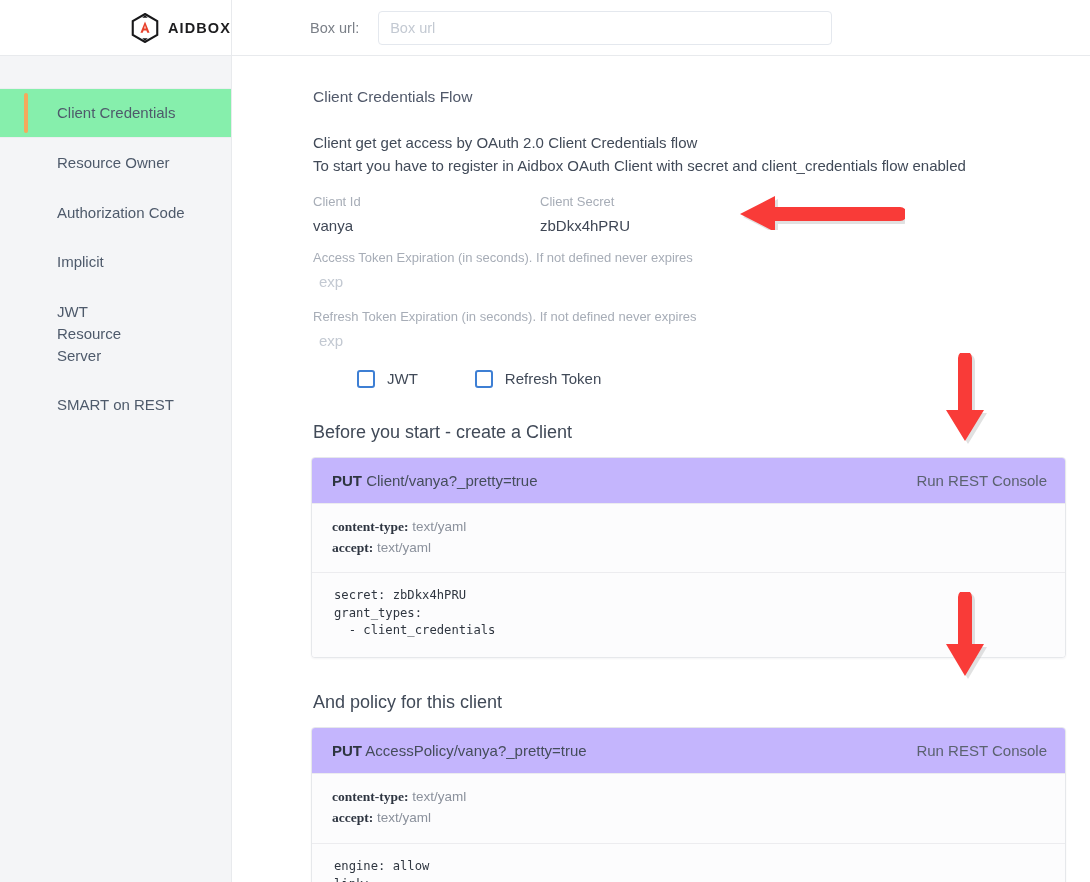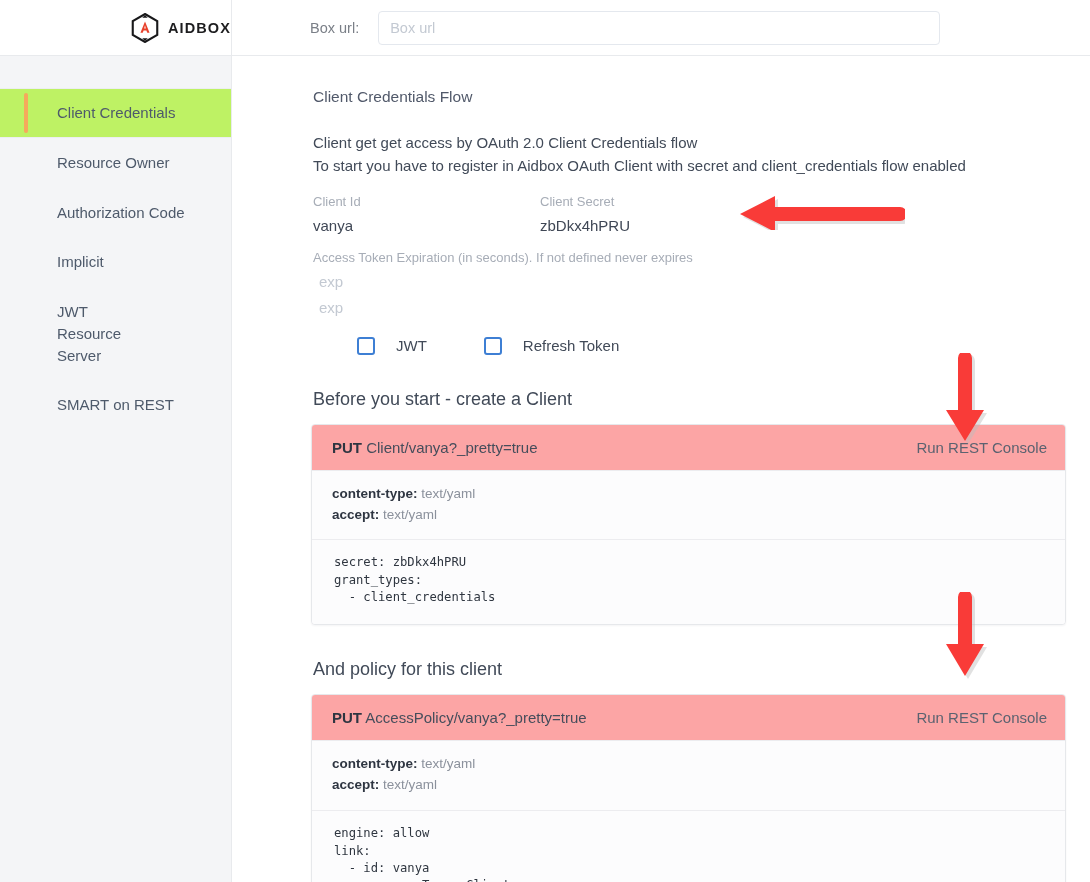--- a/index.html
+++ b/index.html
@@ -33,21 +33,21 @@
   .brand-name {
     font-size: 14.5px; font-weight: bold; letter-spacing: 1.1px;
     color: #1d1d1f;
   }
   .url-row {
     display: flex; align-items: center; gap: 19px;
     margin-left: 78px;
   }
   .url-label { font-size: 14.5px; color: #7a7f87; }
   .url-input {
-    width: 562px; height: 34px;
+    width: 454px; height: 34px;
     border: 1px solid #e4e8ee; border-radius: 4px;
     background: #ffffff;
     padding: 0 11px;
     font-size: 14.5px; font-family: "Liberation Sans", sans-serif;
     color: #3c4450;
     outline: none;
   }
   .url-input::placeholder { color: #c3c9d2; }
 
   
@@ -62,21 +62,21 @@
     position: relative;
     padding: 13px 0 13px 57px;
     font-size: 15px;
     color: #4e5a6b;
     line-height: 1.45;
     cursor: pointer;
     border-top: 1px solid transparent;
     border-bottom: 1px solid transparent;
   }
   .nav-item.active {
-    background: #bef264;
+    background: #86efac;
     border-top: 1px solid #eceef1;
     border-bottom: 1px solid #eceef1;
   }
   .nav-item.active::before {
     content: "";
     position: absolute; left: 24px; top: 4px;
     width: 4px; height: calc(100% - 8px);
     background: #f5a95c;
     border-radius: 2px;
   }
@@ -113,21 +113,21 @@
     display: block;
     width: 240px; height: 26px;
     border: none; outline: none; background: transparent;
     font-size: 15px; font-family: "Liberation Sans", sans-serif;
     color: #3f4755;
     padding: 0 0 0 8px;
   }
   .exp-input::placeholder { color: #c3c9d2; }
 
   .checks { display: flex; align-items: center; gap: 13px; margin: 16px 0 0 2px; }
-  .check-group { display: flex; align-items: center; gap: 21px; cursor: pointer; padding-left: 44px; }
+  .check-group { display: flex; align-items: center; gap: 12px; cursor: pointer; padding-left: 44px; }
   .cbox {
     width: 18px; height: 18px;
     border: 2px solid #3e7fd4; border-radius: 3px;
     background: #ffffff;
     display: inline-block;
   }
   .check-label { font-size: 15px; color: #414a58; }
 
   .lead {
     font-size: 18px; color: #414a58;
@@ -140,35 +140,35 @@
     border: 1px solid #e6e8eb;
     border-radius: 4px;
     background: #fcfcfd;
     box-shadow: 0 1px 2px rgba(30,40,60,.05);
     overflow: hidden;
   }
   .card-head {
     display: flex; align-items: center; justify-content: space-between;
     padding: 14px 18px 14px 20px;
     border-bottom: 1px solid #ececef;
-    background: #fca5a5;
+    background: #c4b5fd;
   }
   .card-head-left { font-size: 15px; color: #454d5b; }
   .card-head-left .verb { font-weight: bold; color: #2e3541; }
   .card-head-left .path { color: #4c5costume; }
   .run-link {
     font-size: 15px; color: #5b6270; cursor: pointer;
   }
   .card-headers {
     padding: 13px 20px 14px 20px;
     border-bottom: 1px solid #ececef;
     background: #fcfcfd;
     font-size: 13.5px; color: #8b919c; line-height: 1.55;
   }
-  .card-headers b { color: #2e3541; font-weight: bold; }
+  .card-headers b { color: #2e3541; font-weight: bold; font-family: Liberation Serif, serif; }
   .card-body {
     padding: 14px 20px 18px 22px;
     background: #fcfcfd;
     font-family: "DejaVu Sans Mono", monospace;
     font-size: 12.2px;
     color: #2f3640;
     line-height: 1.42;
     white-space: pre;
   }
 
@@ -240,20 +240,21 @@
       </div>
       <div class="field-col">
         <div class="field-label">Client Secret</div>
         <div class="field-value">zbDkx4hPRU</div>
       </div>
     </div>
 
     <div class="exp-label">Access Token Expiration (in seconds). If not defined never expires</div>
     <input class="exp-input" type="text" placeholder="exp" style="">
 
+    <div class="exp-label">Refresh Token Expiration (in seconds). If not defined never expires</div>
     <input class="exp-input" type="text" placeholder="exp" style="">
 
     <div class="checks">
       <label class="check-group">
         <span class="cbox"></span>
         <span class="check-label">JWT</span>
       </label>
       <label class="check-group">
         <span class="cbox"></span>
         <span class="check-label">Refresh Token</span>

